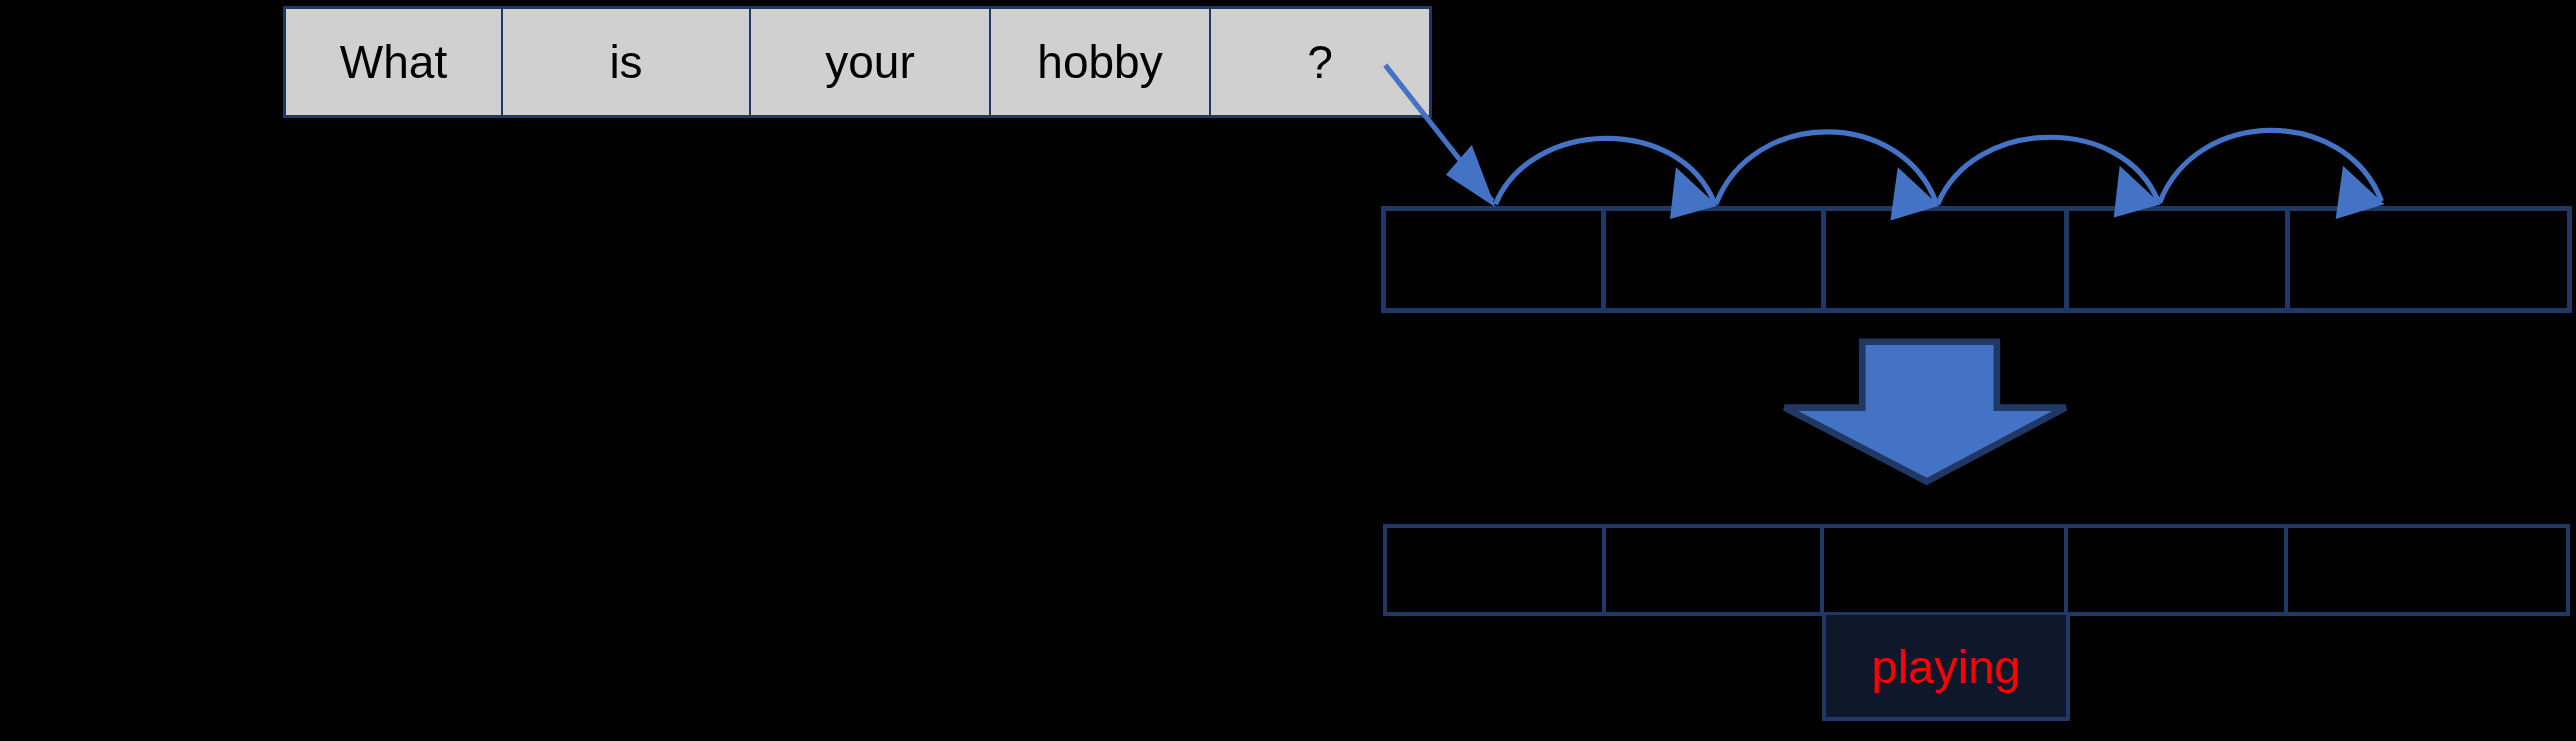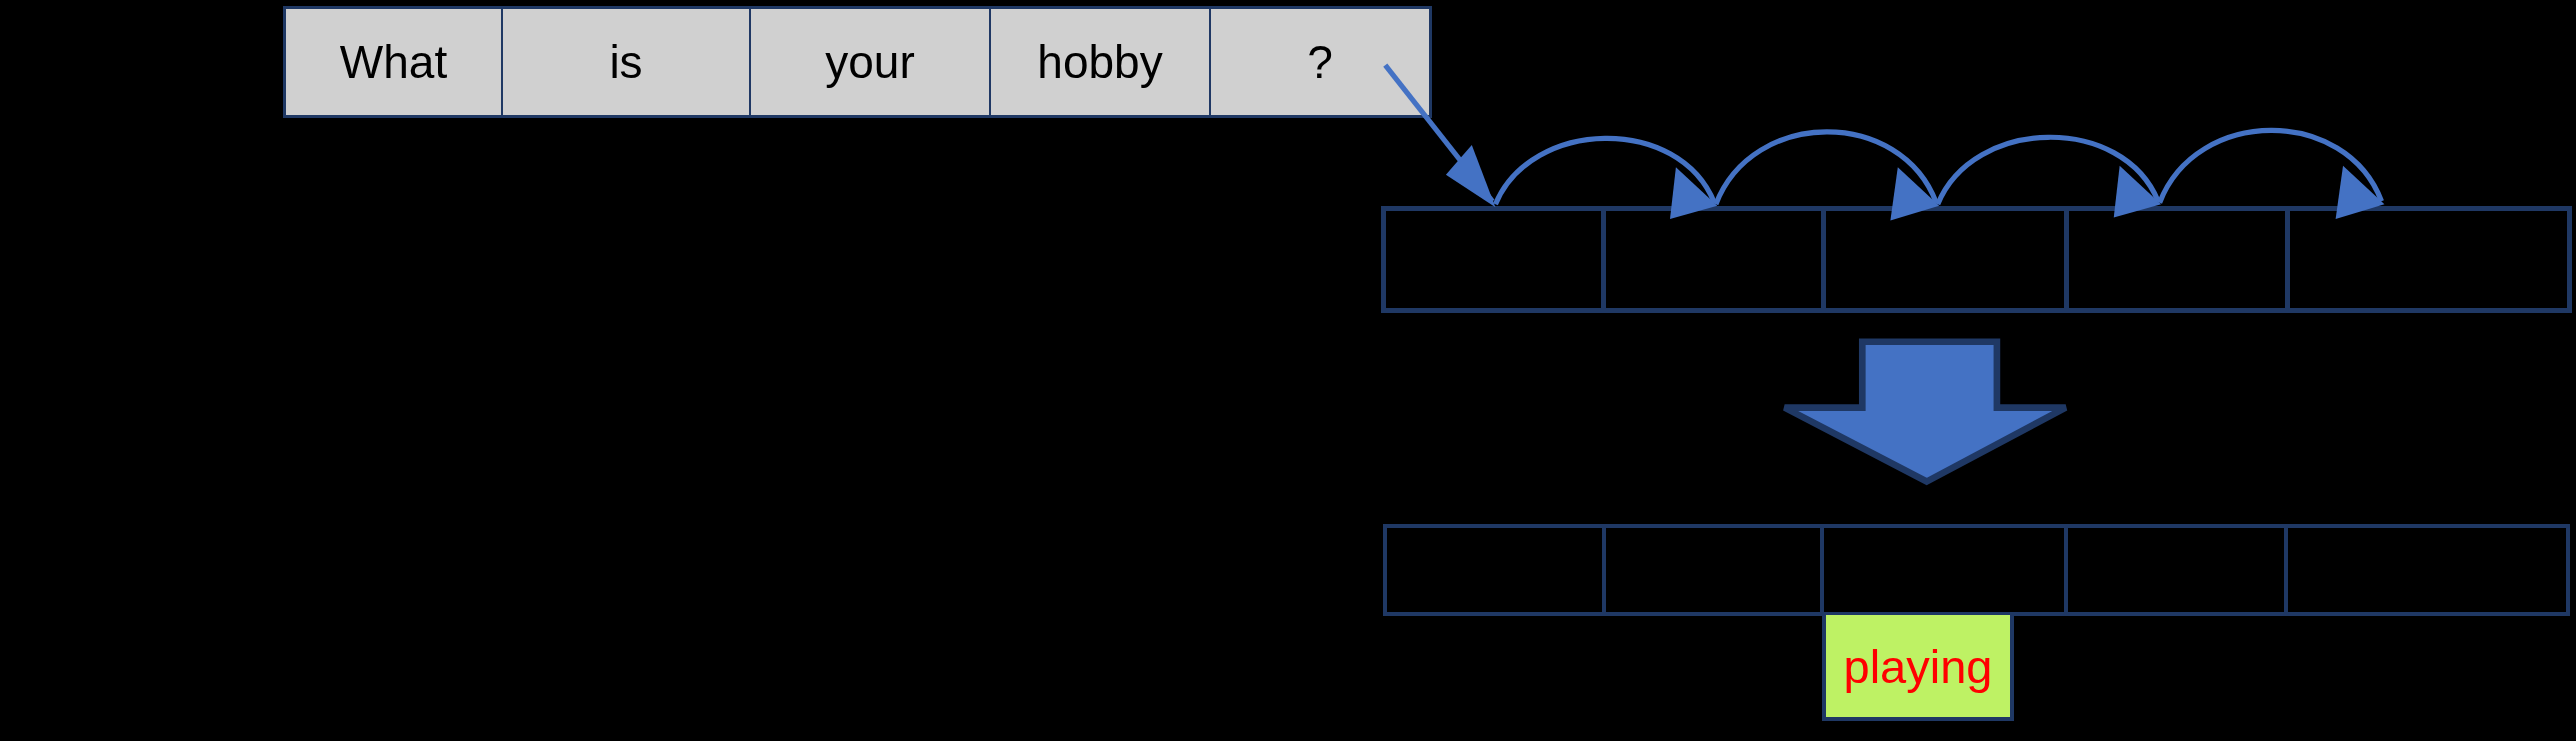--- a/index.html
+++ b/index.html
@@ -26,22 +26,22 @@
   #encoder-table .cell{background:#000;border-right:5.2px solid #1f3864;}
   #encoder-table .cell:last-child{border-right:none;}
 
   #decoder-table{left:1383px;top:524px;height:92px;
       border:4.4px solid #1f3864;background:#000;}
   #decoder-table .cell{background:#000;border-right:4.4px solid #1f3864;}
   #decoder-table .cell:last-child{border-right:none;}
 
   
   #output-token-cell{position:absolute;left:1822px;top:615px;
-      width:192px;height:106px;box-sizing:border-box;
-      border:4.4px solid #1f3864;border-top:none;background:#bef264;
+      width:248px;height:106px;box-sizing:border-box;
+      border:4.4px solid #1f3864;border-top:none;background:#0f172a;
       display:flex;align-items:center;justify-content:center;}
   #output-token-text{color:#ff0000;font-size:47px;line-height:1;}
 
   
   svg.overlay{position:absolute;left:0;top:0;width:2576px;height:742px;
       pointer-events:none;overflow:visible;}
 </style>
 </head>
 <body>
 

